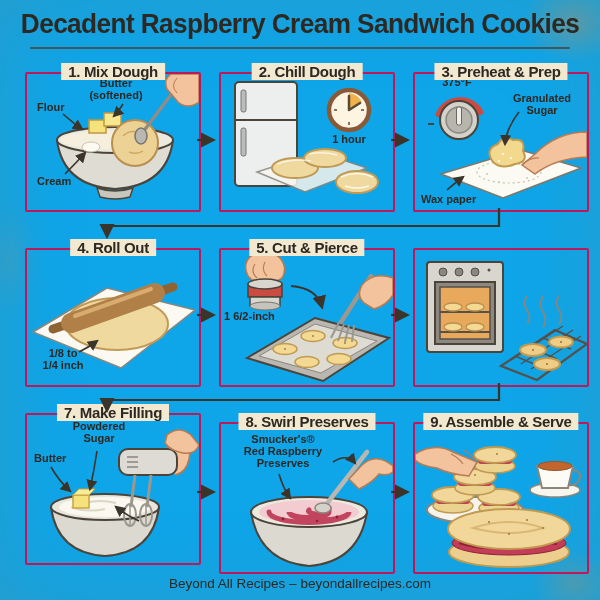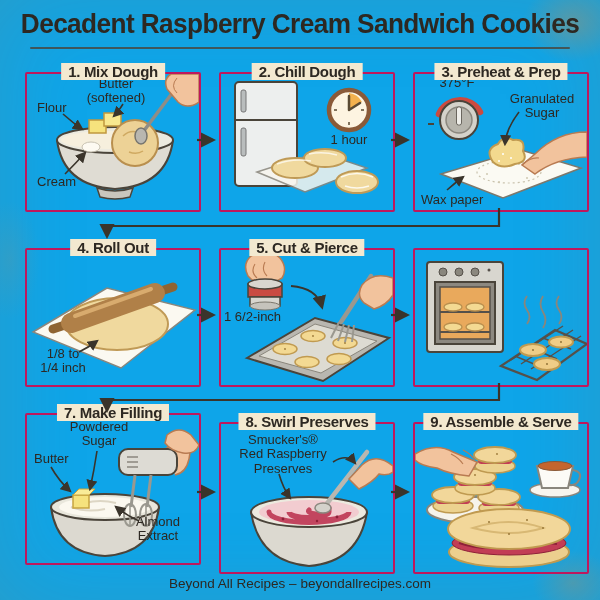--- a/index.html
+++ b/index.html
@@ -28,21 +28,21 @@
   .b5{left:219px;top:248px;width:172px;height:135px;}
   .b6{left:413px;top:248px;width:172px;height:135px;}
   .b7{left:25px;top:413px;width:172px;height:148px;}
   .b8{left:219px;top:422px;width:172px;height:148px;}
   .b9{left:413px;top:422px;width:172px;height:148px;}
 
   .bt{position:absolute;top:-11px;left:50%;transform:translateX(-50%);
     background:#f3e9d0;padding:0 7px;font-size:15px;font-weight:bold;
     white-space:nowrap;letter-spacing:-0.3px;z-index:3;color:#2d2822;}
   .illus{position:absolute;inset:0;width:100%;height:100%;z-index:1;}
-  .lbl{position:absolute;font-size:13px;font-weight:normal;line-height:1.1;
+  .lbl{position:absolute;font-size:11px;font-weight:bold;line-height:1.1;
     white-space:pre-line;z-index:2;color:#2d2822;}
   .ctr{text-align:center;}
 
   .flow{position:absolute;inset:0;width:600px;height:600px;pointer-events:none;z-index:4;}
   .footer{position:absolute;left:0;right:0;top:576px;text-align:center;
     font-size:13.5px;font-weight:normal;color:#2d2822;}
 </style>
 </head>
 <body>
 
@@ -269,22 +269,20 @@
         <line x1="103" y1="89" x2="103" y2="111" stroke="#9a988f" stroke-width="1.5"></line>
         <line x1="119" y1="89" x2="119" y2="111" stroke="#9a988f" stroke-width="1.5"></line>
       </g>
       <path d="M70,36 q-3,20 -7,38" fill="none" stroke="#3a342b" stroke-width="1.6" marker-end="url(#ah)"></path>
       <path d="M24,52 q8,14 19,24" fill="none" stroke="#3a342b" stroke-width="1.6" marker-end="url(#ah)"></path>
       <path d="M112,106 q-13,-6 -23,-14" fill="none" stroke="#3a342b" stroke-width="1.6" marker-end="url(#ah)"></path>
     </svg>
     <span class="lbl ctr" style="left:34px;top:5px;width:76px;">Powdered
 Sugar</span>
     <span class="lbl" style="left:7px;top:37px;">Butter</span>
-    <span class="lbl ctr" style="left:98px;top:100px;width:66px;">Almond
-Extract</span>
   </div>
 
   <div class="box b8">
     <span class="bt">8. Swirl Preserves</span>
     <svg class="illus" viewBox="0 0 172 148">
       <g>
         <path d="M30,88 Q38,138 88,142 Q138,138 146,88" fill="#dcd9d0" stroke="#4a443a" stroke-width="2"></path>
         <ellipse cx="88" cy="88" rx="58" ry="15" fill="#eceadf" stroke="#4a443a" stroke-width="2"></ellipse>
         <ellipse cx="88" cy="88" rx="50" ry="12" fill="#f2ccd0"></ellipse>
         <path d="M48,88 A40,10.5 0 1 0 128,88 A30,8 0 1 1 68,88 A20,5.5 0 1 0 108,88 A10,3 0 1 1 88,86" fill="none" stroke="#c2455f" stroke-width="5" stroke-linecap="round"></path>

